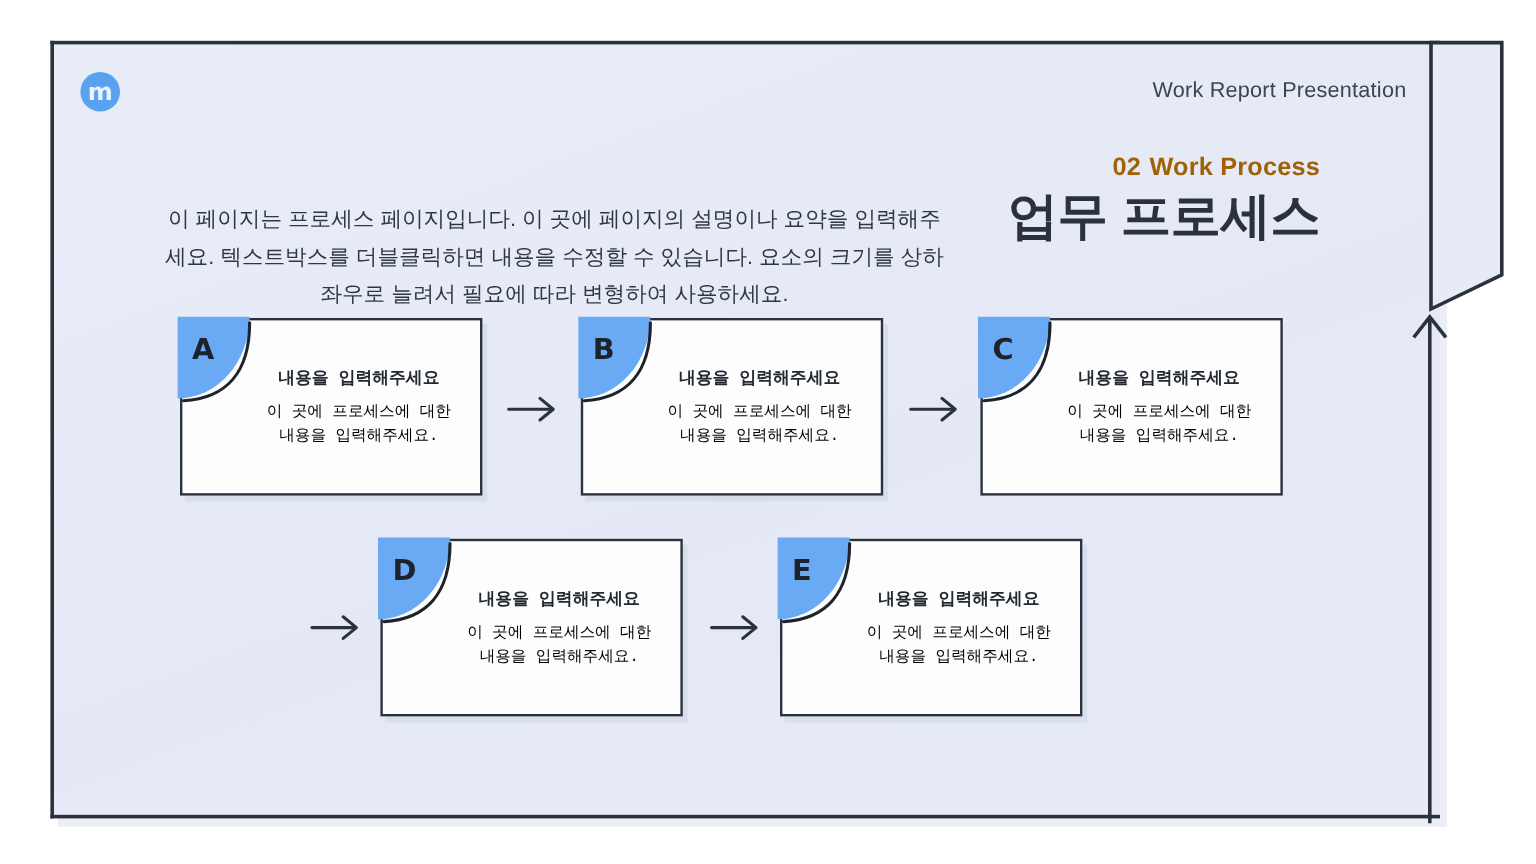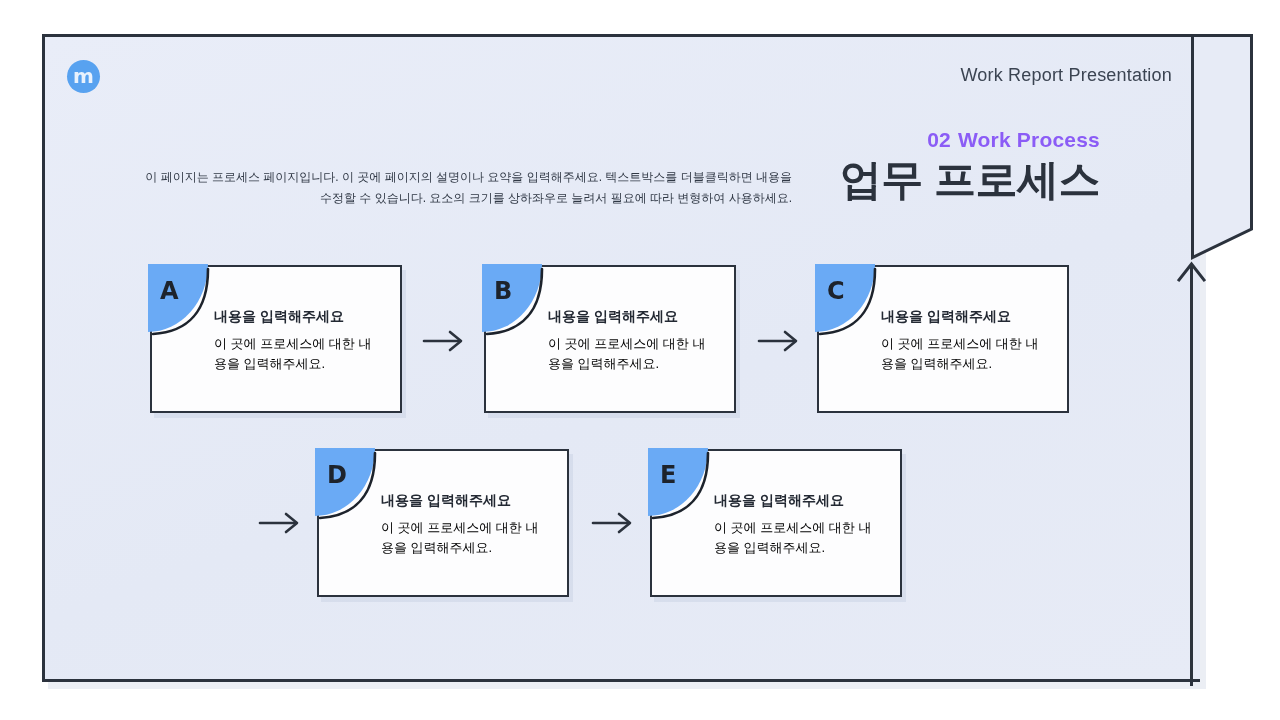--- a/index.html
+++ b/index.html
@@ -88,43 +88,43 @@
   
   .heading-block {
     position: absolute;
     right: 180px;
     top: 128px;
     text-align: right;
   }
   .heading-eyebrow {
     font-size: 21px;
     font-weight: bold;
-    color: #8b5cf6;
+    color: #a16207;
     letter-spacing: 0.2px;
     white-space: nowrap;
   }
   .heading-eyebrow .num { margin-right: 7px; }
   .heading-title {
     margin-top: 5px;
     font-size: 42px;
     font-weight: bold;
     color: #2b323d;
     letter-spacing: -0.5px;
     white-space: nowrap;
     line-height: 1.1;
   }
 
   
   .intro {
     position: absolute;
     left: 132px;
     top: 167px;
     width: 660px;
-    text-align: right;
-    font-size: 12px;
+    text-align: center;
+    font-size: 18px;
     line-height: 1.75;
     color: #2f3744;
   }
 
   
   .card {
     position: absolute;
     background: #fdfdfe;
     border: 2.5px solid #2b323d;
     box-shadow: 4px 5px 0 0 rgba(196,205,223,0.42);
@@ -159,21 +159,22 @@
     height: 78px;
     pointer-events: none;
   }
   .badge-arc svg { display: block; overflow: visible; }
 
   .card-text {
     position: absolute;
     right: 16px;
     top: 40px;
     left: 62px;
-    text-align: left;
+    text-align: center;
+    font-family: Liberation Mono, monospace;
   }
   .card-title {
     font-size: 14px;
     font-weight: bold;
     color: #232933;
     line-height: 1.3;
   }
   .card-desc {
     margin-top: 9px;
     font-size: 13px;

